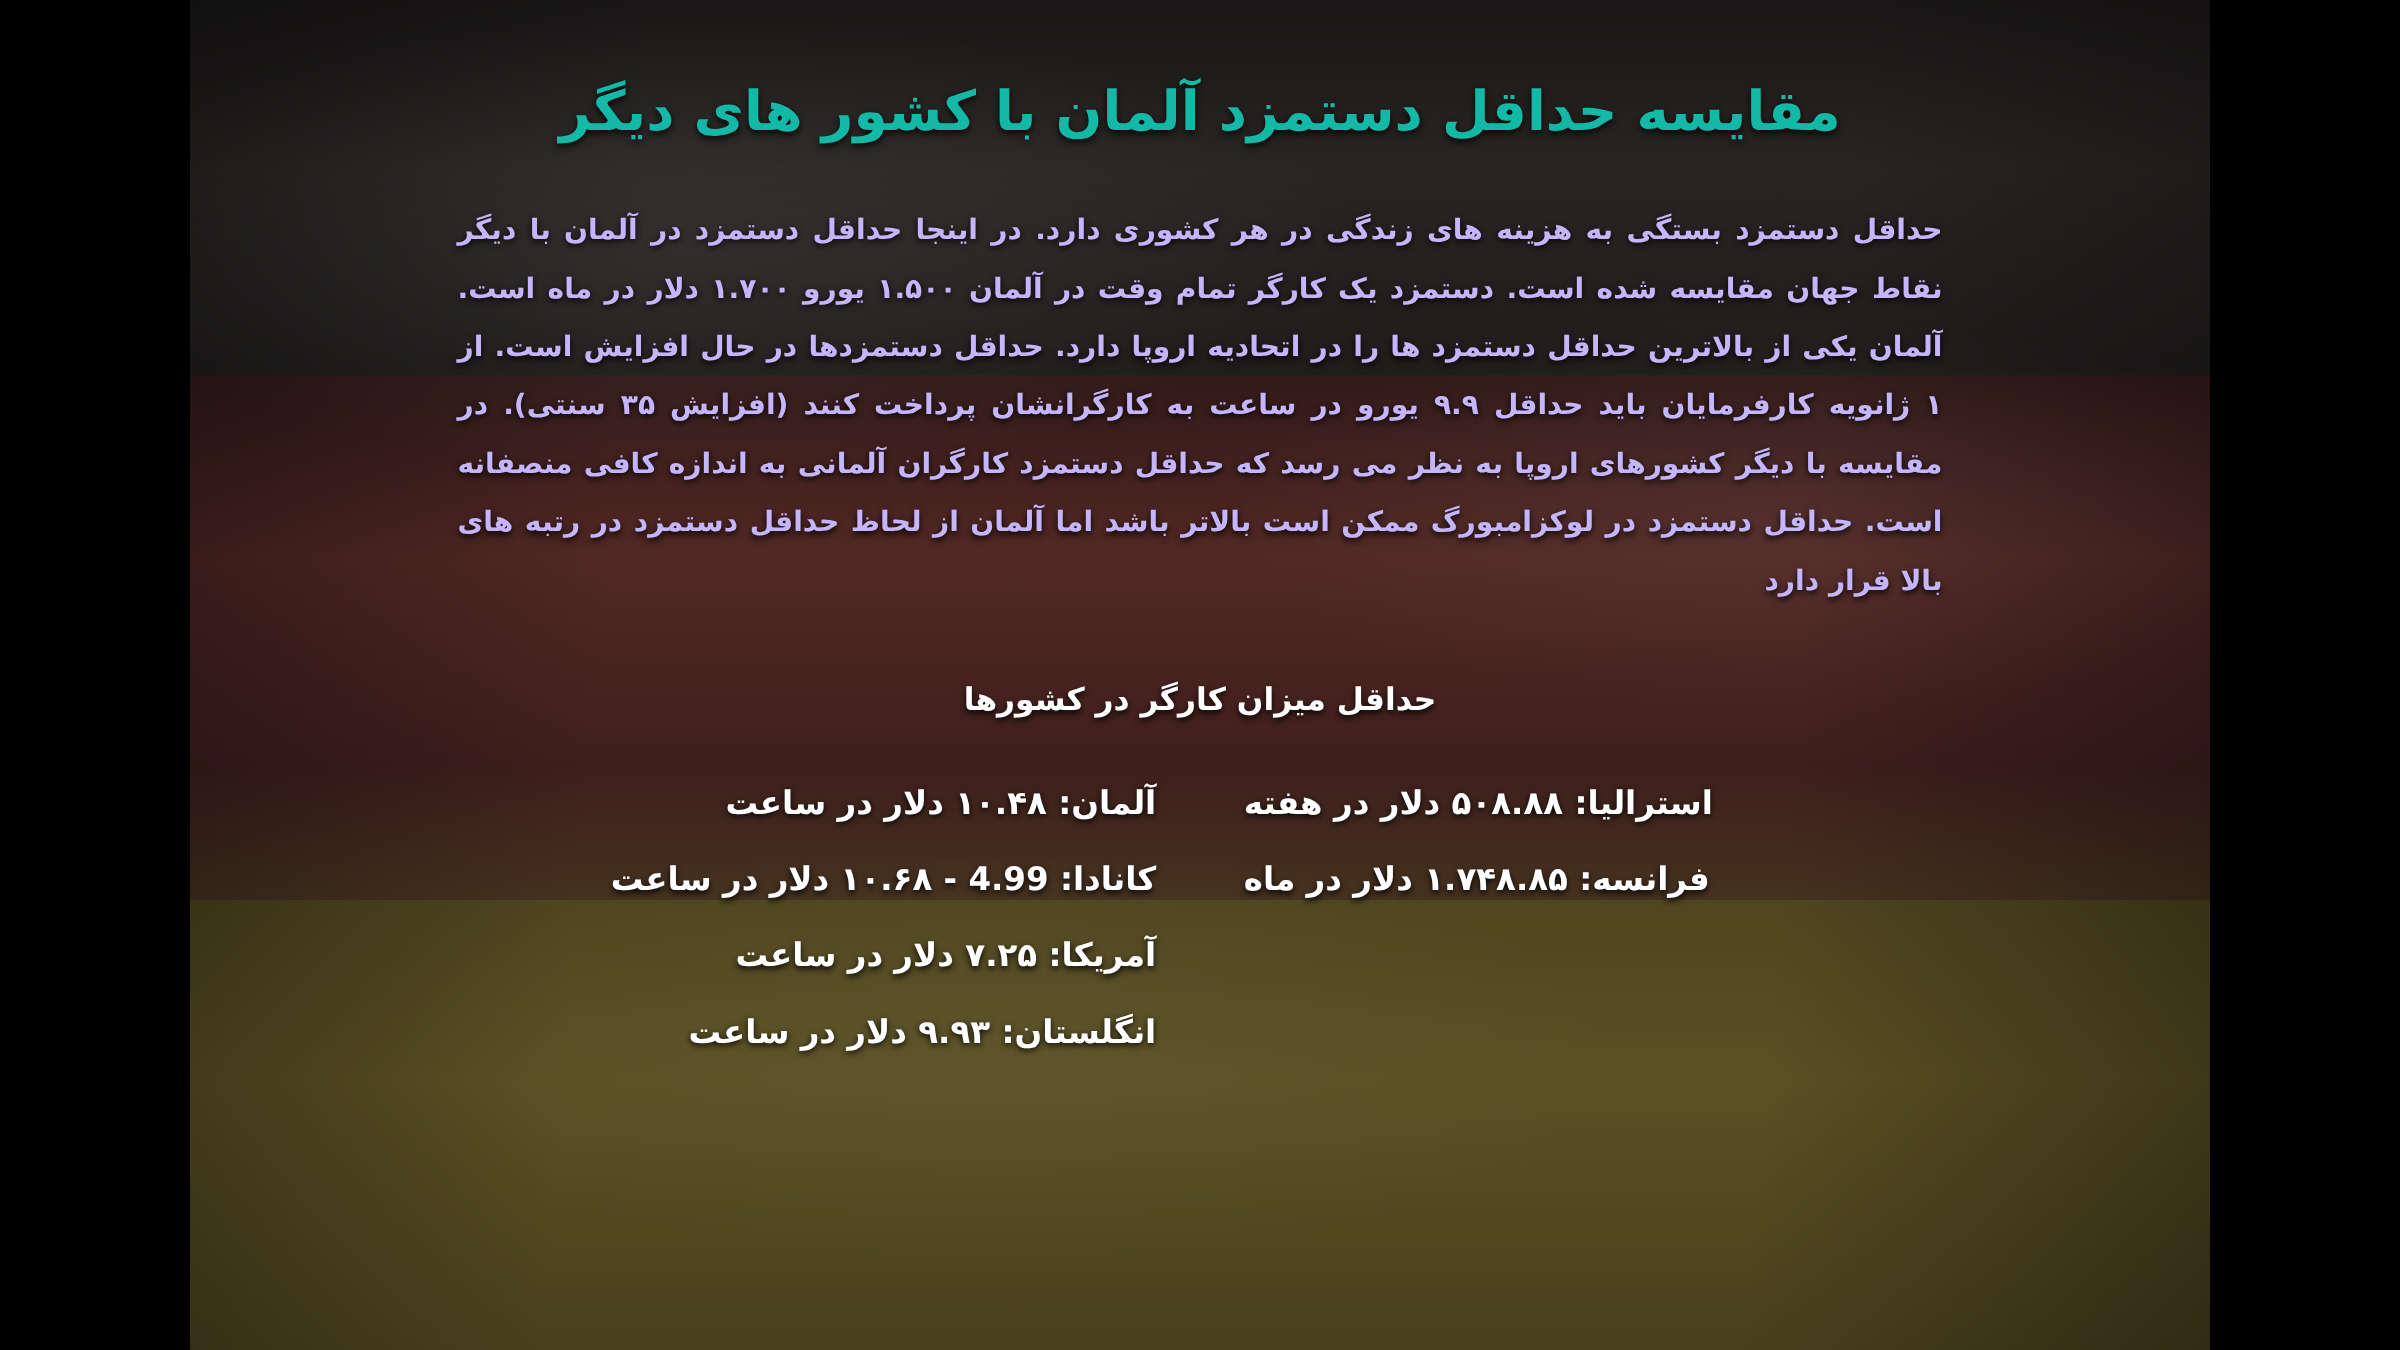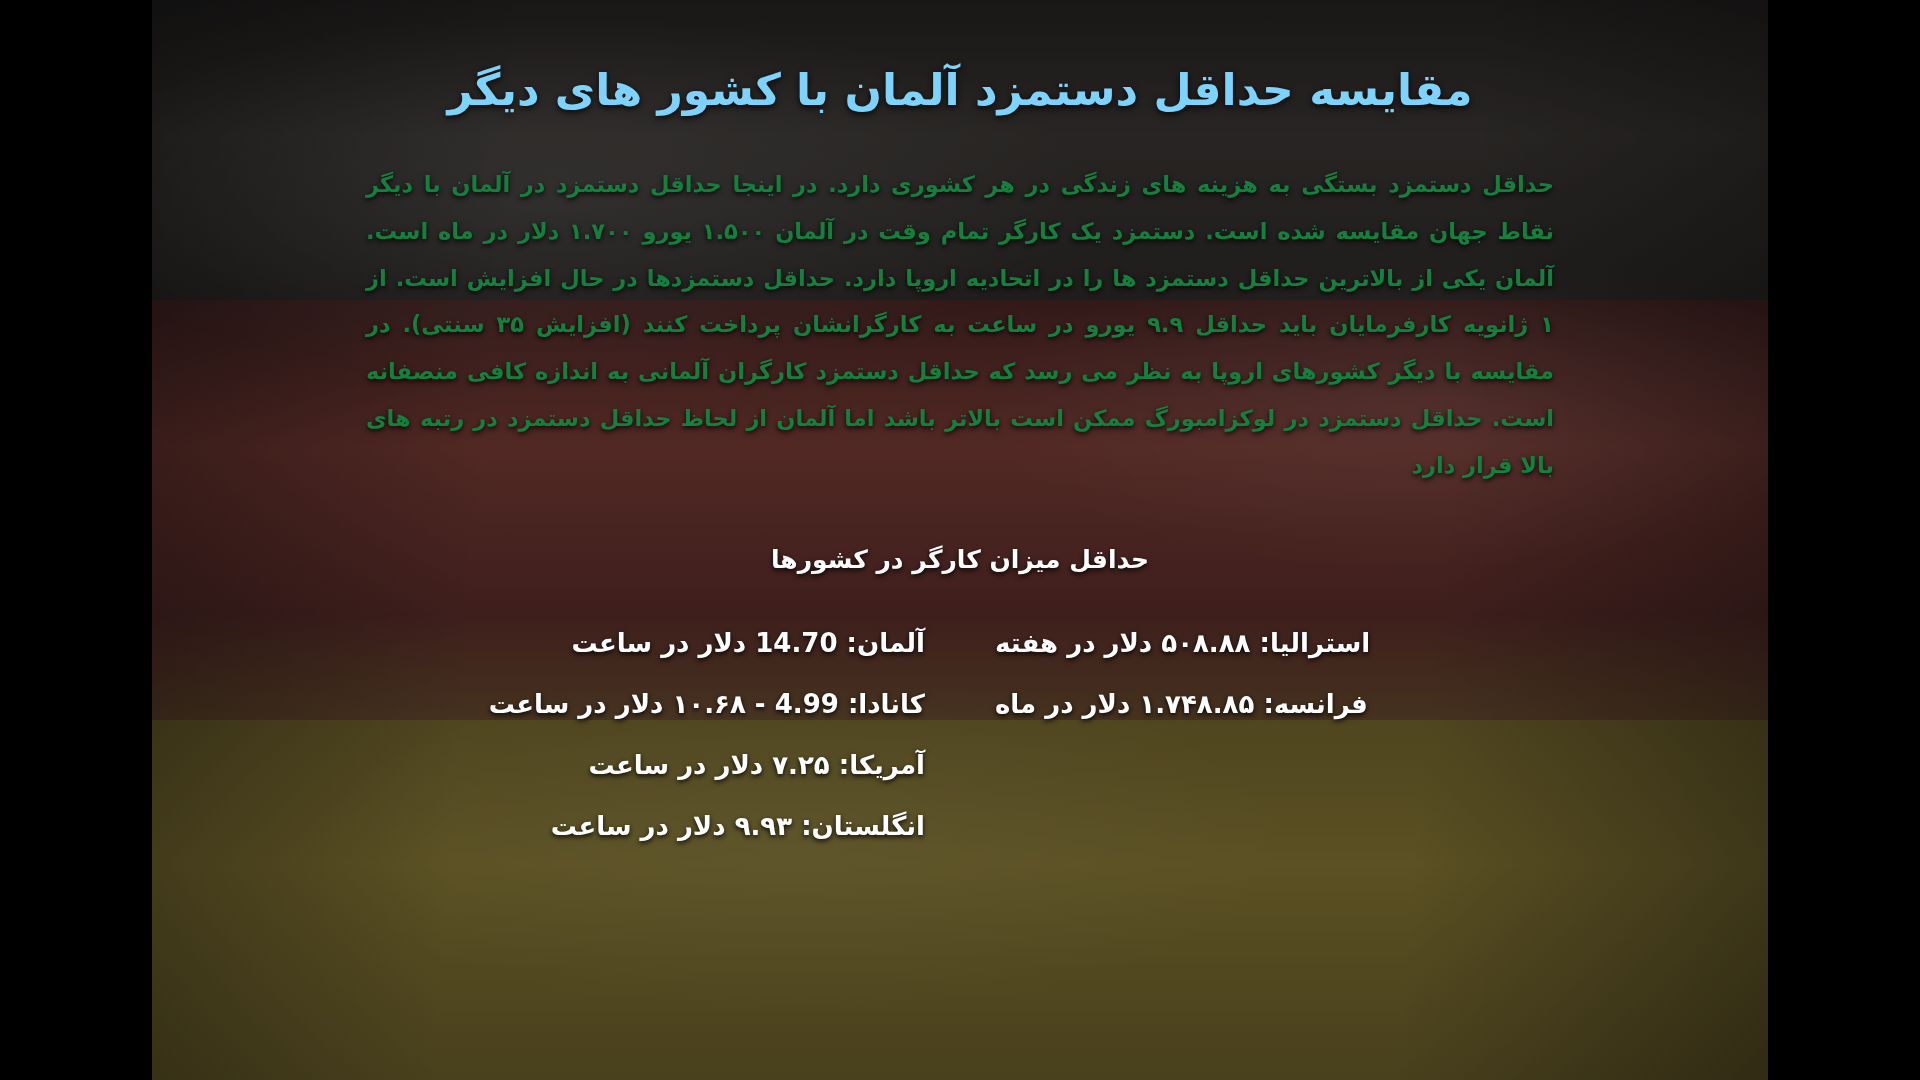--- a/index.html
+++ b/index.html
@@ -91,32 +91,32 @@
     box-sizing: border-box;
     padding: 0 60px;
     direction: rtl;
     text-align: right;
   }
 
   .title {
     margin: 0;
     padding-top: 62px;
     text-align: center;
-    color: #7dd3fc;
+    color: #14b8a6;
     font-size: 44px;
     font-weight: bold;
     letter-spacing: 0.5px;
     text-shadow: 0 2px 6px rgba(0,0,0,0.85);
     line-height: 1.25;
   }
 
   .intro {
     margin: 44px auto 0 auto;
     width: 1188px;
-    color: #15803d;
+    color: #c4b5fd;
     font-size: 22.5px;
     font-weight: bold;
     line-height: 2.08;
     text-align: justify;
     text-align-last: right;
     text-shadow: 0 2px 5px rgba(0,0,0,0.9);
   }
   .intro p { margin: 0; }
 
   .subtitle {
@@ -182,21 +182,21 @@
     <div class="subtitle">حداقل میزان کارگر در کشورها</div>
 
     <div class="wage-grid">
 
       <div class="wage-col col-left">
         <div class="wage-item">استرالیا: ۵۰۸.۸۸ دلار در هفته</div>
         <div class="wage-item">فرانسه: ۱.۷۴۸.۸۵  دلار در ماه</div>
       </div>
 
       <div class="wage-col col-right">
-        <div class="wage-item">آلمان: 14.70 دلار در ساعت</div>
+        <div class="wage-item">آلمان: ۱۰.۴۸ دلار در ساعت</div>
         <div class="wage-item">کانادا: 4.99 - ۱۰.۶۸  دلار در ساعت</div>
         <div class="wage-item">آمریکا: ۷.۲۵ دلار در ساعت</div>
         <div class="wage-item">انگلستان: ۹.۹۳ دلار در ساعت</div>
       </div>
 
     </div>
 
   </div>
 </div>
 

